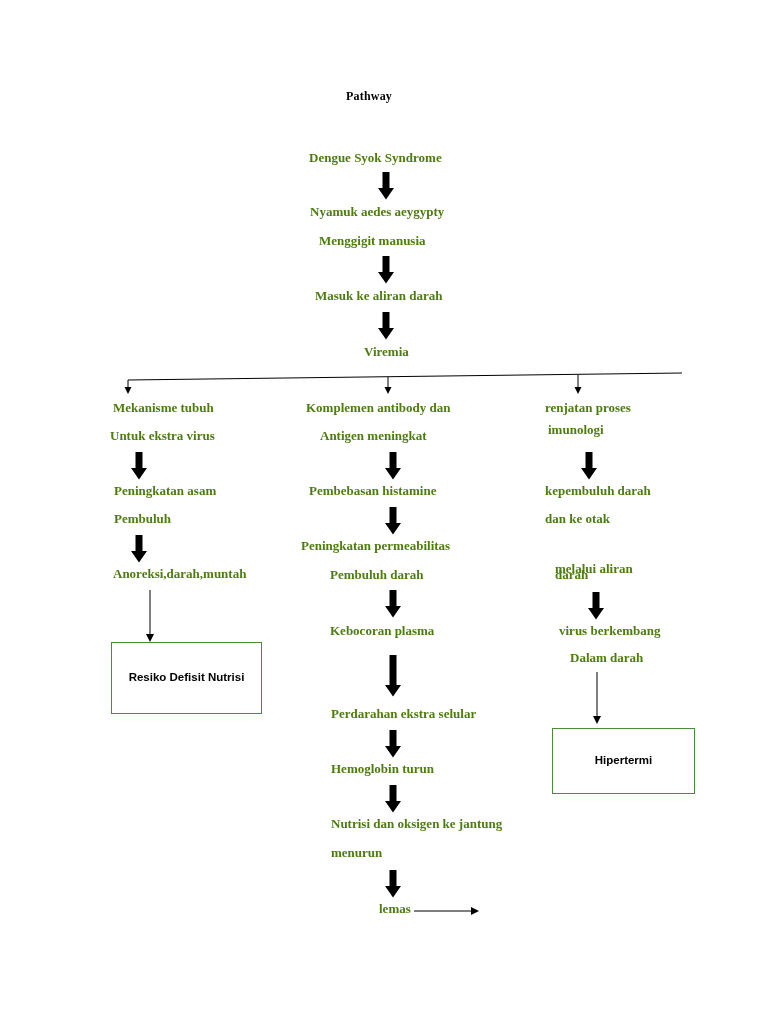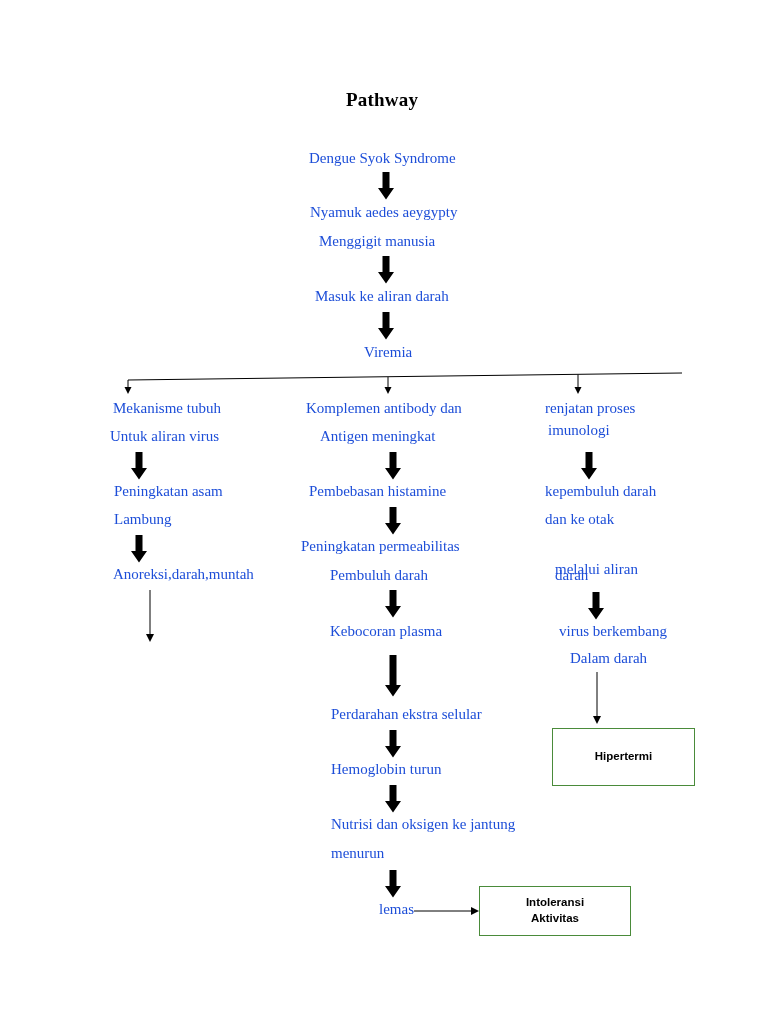--- a/index.html
+++ b/index.html
@@ -16,29 +16,30 @@
     overflow: hidden;
   }
   #canvas {
     position: absolute;
     left: 0; top: 0;
     width: 768px;
     height: 1024px;
   }
   .node {
     position: absolute;
-    font-size: 15px;
+    font-size: 13px;
     line-height: 1.05;
     white-space: pre;
-    color: #1d4ed8;
+    color: #4d7c0f;
+    font-weight: bold;
   }
   .title {
     position: absolute;
     font-weight: bold;
-    font-size: 19px;
+    font-size: 12px;
     letter-spacing: 0.2px;
   }
   .box {
     position: absolute;
     border: 1.5px solid #4a8b3a;
     box-sizing: border-box;
     display: flex;
     align-items: center;
     justify-content: center;
     text-align: center;
@@ -93,44 +94,45 @@
     <path d="M8 14 L562 7" stroke="#000" stroke-width="1" fill="none"></path>
     <path d="M8 14 L8 24" stroke="#000" stroke-width="1" fill="none"></path>
     <path d="M8 28 l-3.5 -7 h7 z" fill="#000"></path>
     <path d="M268 11 L268 24" stroke="#000" stroke-width="1" fill="none"></path>
     <path d="M268 28 l-3.5 -7 h7 z" fill="#000"></path>
     <path d="M458 8.5 L458 24" stroke="#000" stroke-width="1" fill="none"></path>
     <path d="M458 28 l-3.5 -7 h7 z" fill="#000"></path>
   </svg>
 
   <div class="node" style="left:113px; top:401px;">Mekanisme tubuh</div>
-  <div class="node" style="left:110px; top:429px;">Untuk aliran virus</div>
+  <div class="node" style="left:110px; top:429px;">Untuk ekstra virus</div>
 
   <div class="arrow" style="left:128px; top:452px;">
     <svg class="arrowsvg" width="22" height="28" viewBox="0 0 22 28">
         <path d="M7.5 0 h7 v16 h4.5 L11 27.5 L3 16 h4.5 z" fill="#000"></path>
       </svg>
   </div>
 
   <div class="node" style="left:114px; top:484px;">Peningkatan asam</div>
-  <div class="node" style="left:114px; top:512px;">Lambung</div>
+  <div class="node" style="left:114px; top:512px;">Pembuluh</div>
 
   <div class="arrow" style="left:128px; top:535px;">
     <svg class="arrowsvg" width="22" height="28" viewBox="0 0 22 28">
         <path d="M7.5 0 h7 v16 h4.5 L11 27.5 L3 16 h4.5 z" fill="#000"></path>
       </svg>
   </div>
 
   <div class="node" style="left:113px; top:567px;">Anoreksi,darah,muntah</div>
 
   <svg class="arrow" style="left:140px; top:590px;" width="20" height="55" viewBox="0 0 20 55">
     <path d="M10 0 L10 46" stroke="#000" stroke-width="1" fill="none"></path>
     <path d="M10 52 l-4 -8 h8 z" fill="#000"></path>
   </svg>
 
+  <div class="box" style="left:111px; top:642px; width:151px; height:72px;">Resiko Defisit Nutrisi</div>
 
   <div class="node" style="left:306px; top:401px;">Komplemen antibody dan</div>
   <div class="node" style="left:320px; top:429px;">Antigen meningkat</div>
 
   <div class="arrow" style="left:382px; top:452px;">
     <svg class="arrowsvg" width="22" height="28" viewBox="0 0 22 28">
         <path d="M7.5 0 h7 v16 h4.5 L11 27.5 L3 16 h4.5 z" fill="#000"></path>
       </svg>
   </div>
 
@@ -184,22 +186,20 @@
       </svg>
   </div>
 
   <div class="node" style="left:379px; top:902px;">lemas</div>
 
   <svg class="arrow" style="left:414px; top:902px;" width="68" height="18" viewBox="0 0 68 18">
     <path d="M0 9 L58 9" stroke="#000" stroke-width="1" fill="none"></path>
     <path d="M65 9 l-8 -4 v8 z" fill="#000"></path>
   </svg>
 
-  <div class="box" style="left:479px; top:886px; width:152px; height:50px;">Intoleransi
-Aktivitas</div>
 
   <div class="node" style="left:545px; top:401px;">renjatan proses</div>
   <div class="node" style="left:548px; top:423px;">imunologi</div>
 
   <div class="arrow" style="left:578px; top:452px;">
     <svg class="arrowsvg" width="22" height="28" viewBox="0 0 22 28">
         <path d="M7.5 0 h7 v16 h4.5 L11 27.5 L3 16 h4.5 z" fill="#000"></path>
       </svg>
   </div>
 
@@ -215,15 +215,15 @@
   </div>
 
   <div class="node" style="left:559px; top:624px;">virus berkembang</div>
   <div class="node" style="left:562px; top:651px;margin-left:8px;">Dalam darah</div>
 
   <svg class="arrow" style="left:587px; top:672px;" width="20" height="55" viewBox="0 0 20 55">
     <path d="M10 0 L10 46" stroke="#000" stroke-width="1" fill="none"></path>
     <path d="M10 52 l-4 -8 h8 z" fill="#000"></path>
   </svg>
 
-  <div class="box" style="left:552px; top:728px; width:143px; height:58px;">Hipertermi</div>
+  <div class="box" style="left:552px; top:728px; width:143px; height:66px;">Hipertermi</div>
 
 </div>
 
 </body></html>

